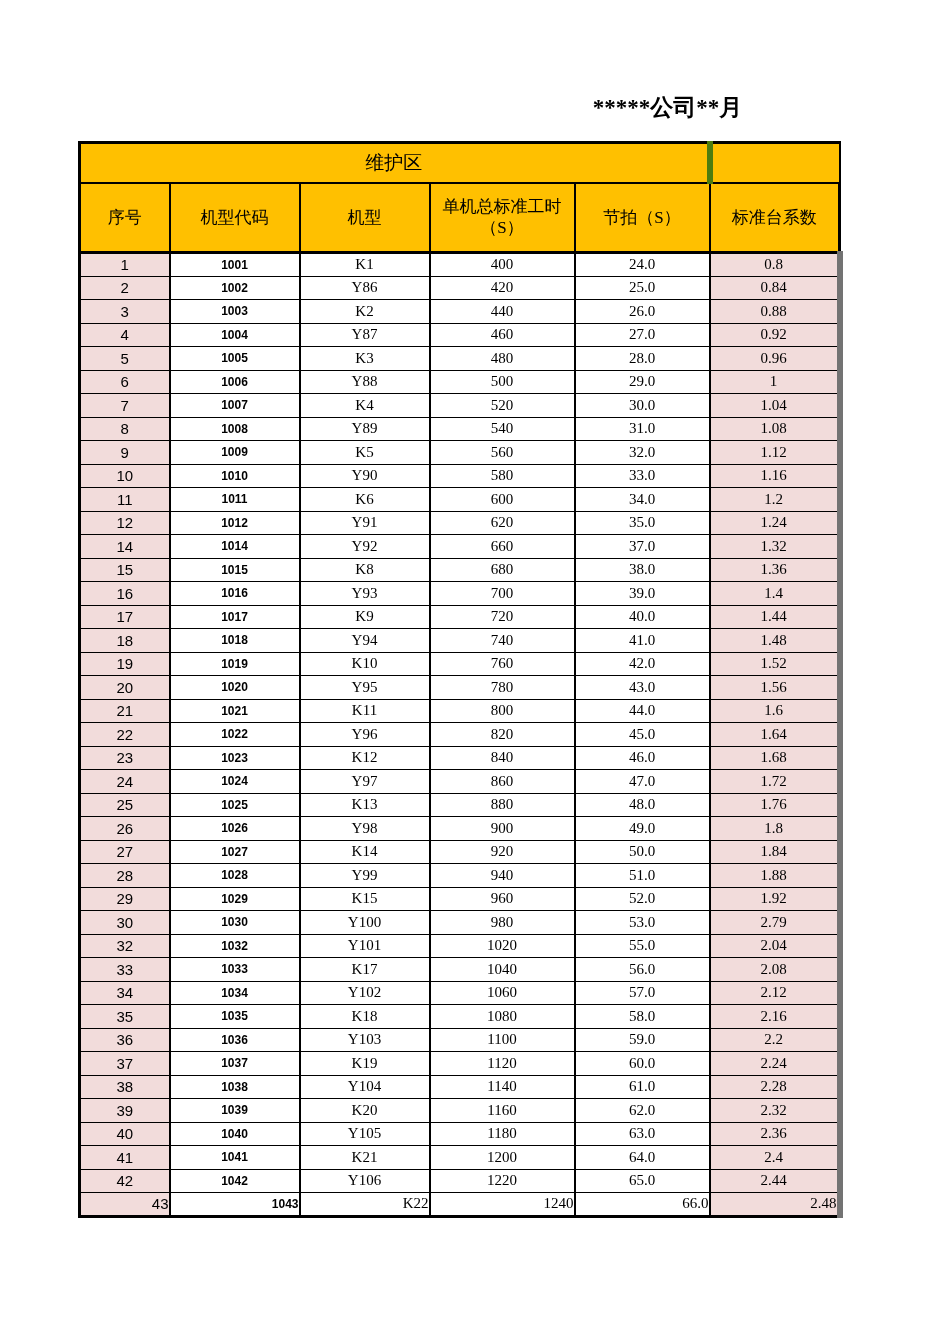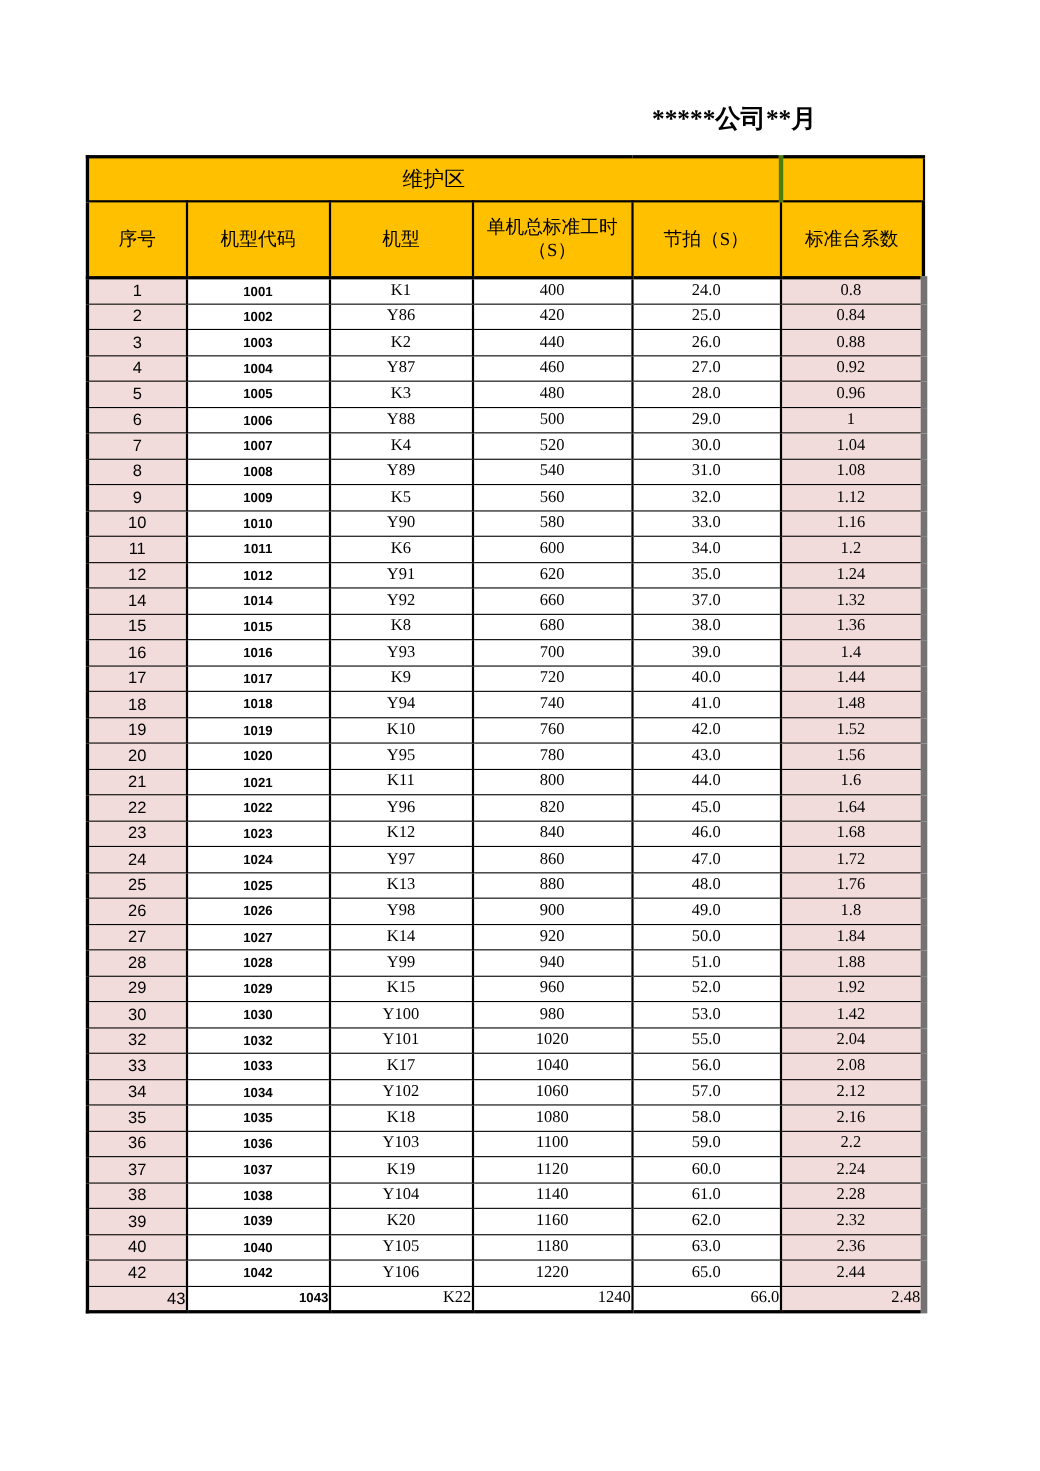--- a/index.html
+++ b/index.html
@@ -73,21 +73,21 @@
     background: #FFC000;
     height: 40px;
     font-family: "Liberation Serif", serif;
     font-size: 19px;
     border-top: 3px solid #000000;
     border-left: 3px solid #000000;
     border-right: 3px solid #000000;
     border-bottom: 2px solid #000000;
   }
   tr.band-row td.band-main {
-    border-right: 4px solid #4d7c0f;
+    border-right: 6px solid #4d7c0f;
   }
   tr.band-row td.band-blank {
     border-left: 2px solid #000000;
     border-right: 2px solid #000000;
   }
 
   
   tr.head-row td {
     background: #FFC000;
     height: 70px;
@@ -398,21 +398,21 @@
           <td class="cell-std">960</td>
           <td class="cell-takt">52.0</td>
           <td class="cell-coef">1.92</td>
         </tr>
         <tr class="data-row">
           <td class="cell-seq">30</td>
           <td class="cell-code">1030</td>
           <td class="cell-model">Y100</td>
           <td class="cell-std">980</td>
           <td class="cell-takt">53.0</td>
-          <td class="cell-coef">1.42</td>
+          <td class="cell-coef">2.79</td>
         </tr>
         <tr class="data-row">
           <td class="cell-seq">32</td>
           <td class="cell-code">1032</td>
           <td class="cell-model">Y101</td>
           <td class="cell-std">1020</td>
           <td class="cell-takt">55.0</td>
           <td class="cell-coef">2.04</td>
         </tr>
         <tr class="data-row">
@@ -473,20 +473,28 @@
         </tr>
         <tr class="data-row">
           <td class="cell-seq">40</td>
           <td class="cell-code">1040</td>
           <td class="cell-model">Y105</td>
           <td class="cell-std">1180</td>
           <td class="cell-takt">63.0</td>
           <td class="cell-coef">2.36</td>
         </tr>
         <tr class="data-row">
+          <td class="cell-seq">41</td>
+          <td class="cell-code">1041</td>
+          <td class="cell-model">K21</td>
+          <td class="cell-std">1200</td>
+          <td class="cell-takt">64.0</td>
+          <td class="cell-coef">2.4</td>
+        </tr>
+        <tr class="data-row">
           <td class="cell-seq">42</td>
           <td class="cell-code">1042</td>
           <td class="cell-model">Y106</td>
           <td class="cell-std">1220</td>
           <td class="cell-takt">65.0</td>
           <td class="cell-coef">2.44</td>
         </tr>
         <tr class="data-row">
           <td class="cell-seq">43</td>
           <td class="cell-code">1043</td>

